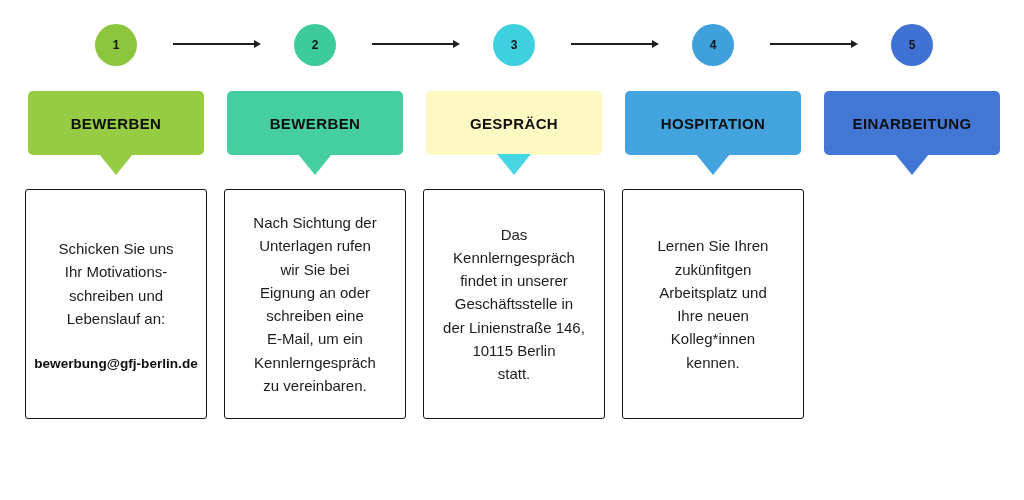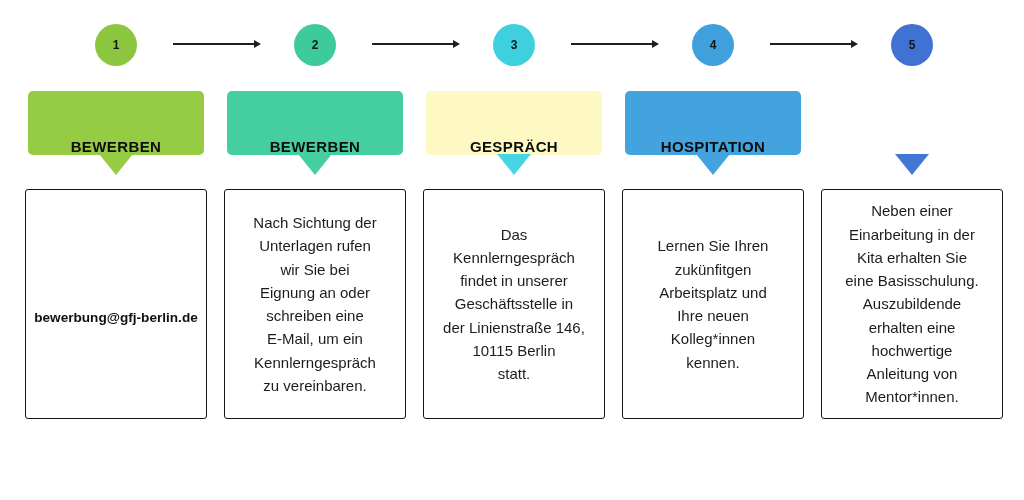--- a/index.html
+++ b/index.html
@@ -7,21 +7,21 @@
          font-family:"Liberation Sans",sans-serif;overflow:hidden;}
 
   .step{position:absolute;top:0;height:100%;width:198px;}
   .s0{left:17px}.s1{left:216px}.s2{left:415px}.s3{left:614px}.s4{left:813px}
 
   .circle{position:absolute;top:24px;left:78px;width:42px;height:42px;border-radius:50%;
           display:flex;align-items:center;justify-content:center;}
   .circle span{font-weight:bold;font-size:12px;color:#151515;}
 
   .banner{position:absolute;top:91px;left:11px;width:176px;height:64px;border-radius:5px;
-          display:flex;align-items:flex-end;justify-content:center;}
+          display:flex;align-items:center;justify-content:center;}
   .banner-label{font-weight:bold;font-size:15px;letter-spacing:.4px;color:#0e0e0e;}
 
   .tail{position:absolute;top:154px;left:82px;width:34px;height:21px;
         clip-path:polygon(0 0,100% 0,50% 100%);}
 
   .box{position:absolute;top:189px;left:8px;width:182px;height:230px;background:#fff;
        border:1px solid #151515;border-radius:3px;box-sizing:border-box;
        display:flex;flex-direction:column;align-items:center;justify-content:center;
        text-align:center;padding:6px 2px;}
   .body{margin:0;font-size:15px;line-height:1.55;color:#1c1c1c;}
@@ -45,20 +45,21 @@
 
   <div class="step s0">
     <div class="circle" style="background-color: rgb(140, 198, 63);">
       <span>1</span>
     </div>
     <div class="banner" style="background-color: rgb(150, 203, 68);">
       <span class="banner-label">BEWERBEN</span>
     </div>
     <div class="tail" style="background-color: rgb(150, 203, 68);"></div>
     <div class="box">
+      <p class="body">Schicken Sie uns<br>Ihr Motivations-<br>schreiben und<br>Lebenslauf an:</p>
       <p class="email">bewerbung@gfj-berlin.de</p>
     </div>
   </div>
 
   <div class="step s1">
     <div class="circle" style="background-color: rgb(62, 203, 155);">
       <span>2</span>
     </div>
     <div class="banner" style="background-color: rgb(69, 207, 160);">
       <span class="banner-label">BEWERBEN</span>
@@ -92,19 +93,19 @@
     <div class="tail" style="background-color: rgb(66, 163, 223);"></div>
     <div class="box">
       <p class="body">Lernen Sie Ihren<br>zukünfitgen<br>Arbeitsplatz und<br>Ihre neuen<br>Kolleg*innen<br>kennen.</p>
     </div>
   </div>
 
   <div class="step s4">
     <div class="circle" style="background-color: rgb(63, 114, 211);">
       <span>5</span>
     </div>
+    <div class="banner" style="background-color: rgb(67, 119, 214);">
+      <span class="banner-label">EINARBEITUNG</span>
+    </div>
     <div class="tail" style="background-color: rgb(67, 119, 214);"></div>
-    <div class="box">
-      <p class="body">Neben einer<br>Einarbeitung in der<br>Kita erhalten Sie<br>eine Basisschulung.<br>Auszubildende<br>erhalten eine<br>hochwertige<br>Anleitung von<br>Mentor*innen.</p>
-    </div>
   </div>
 
 </div>
 
 </body></html>

